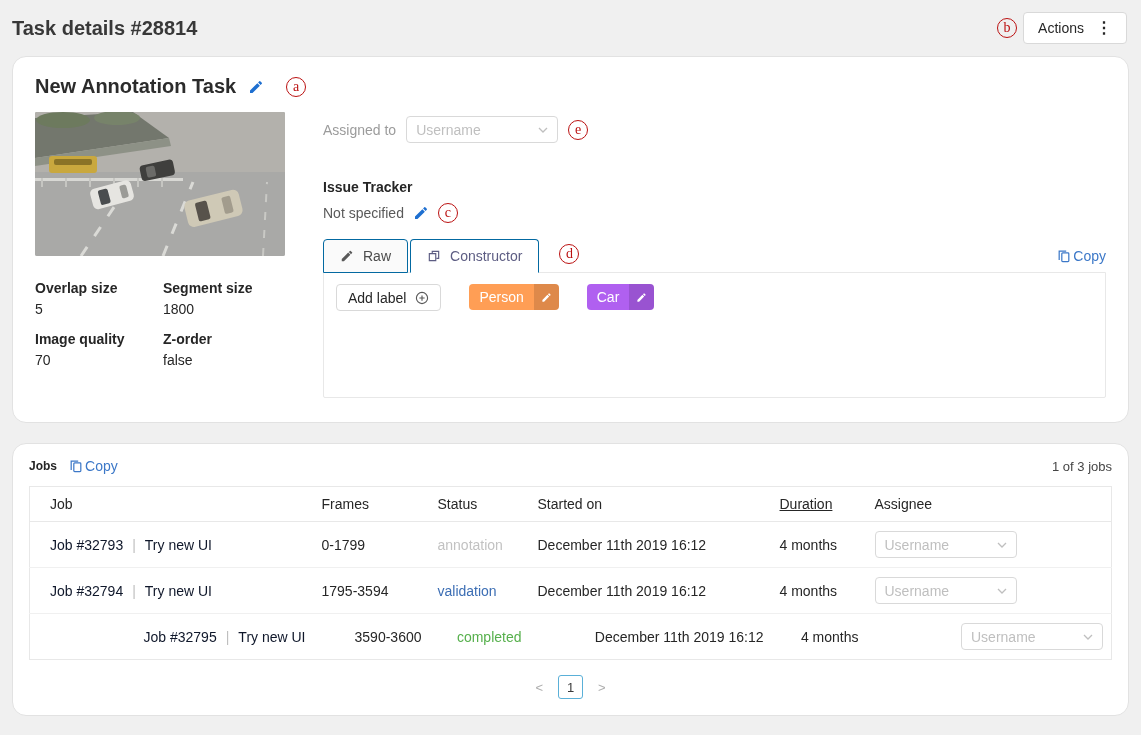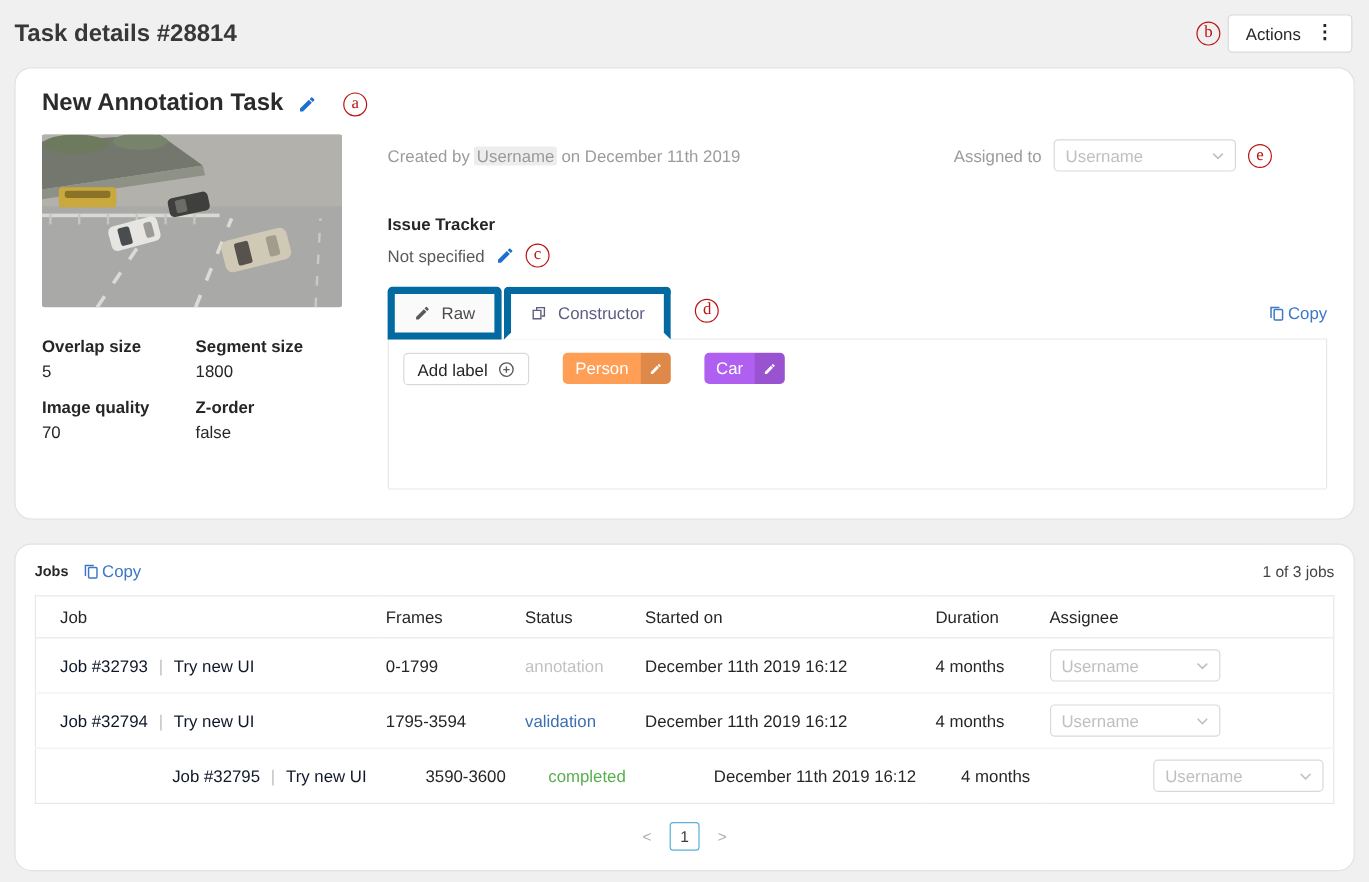--- a/index.html
+++ b/index.html
@@ -66,21 +66,21 @@
   .select-assignee-top { width:152px; }
   .select-table { width:142px; }
 
   .issue-label { margin-top:36px; font-weight:bold; color:#262626; }
   .issue-value-row { margin-top:8px; display:flex; align-items:center; gap:9px; color:#595959; }
 
   
   .tabs-row { margin-top:16px; display:flex; align-items:center; }
   .tab {
     display:inline-flex; align-items:center; gap:9px;
-    border:6px solid #0369a1; border-radius:4px 4px 0 0;
+    border:1px solid #0369a1; border-radius:4px 4px 0 0;
     padding:8px 16px; margin-right:2px; margin-bottom:-1px;
     background:#fafafa; color:#4c4c4c; cursor:pointer; position:relative; z-index:2;
   }
   .tab svg { width:14px; height:14px; }
   .tab.active { background:#fff; border-bottom-color:#fff; color:#5d5d83; }
   .tabs-row .callout { margin-left:18px; margin-bottom:4px; }
   .tabs-spacer { flex:1; }
   .copy-link { display:inline-flex; align-items:center; gap:2px; color:#3c78c8; cursor:pointer; text-decoration:none; }
   .copy-link svg { width:14px; height:14px; }
 
@@ -112,21 +112,21 @@
 
   table.jobs-table { width:100%; border-collapse:collapse; border:1px solid #e8e8e8; font-size:14px; table-layout:fixed; }
   .jobs-table th {
     text-align:left; font-weight:400; color:#262626;
     padding:9px 8px; border-bottom:1px solid #e8e8e8; background:#fff;
   }
   .jobs-table td { padding:9px 8px; border-bottom:1px solid #f0f0f0; vertical-align:middle; color:#262626; }
   .jobs-table tr:last-child td { border-bottom:none;text-align:right; }
   .jobs-table th:first-child, .jobs-table td:first-child { padding-left:20px; }
   .col-job{width:284px;} .col-frames{width:116px;} .col-status{width:100px;}
-  .col-started{width:242px;} .col-duration{width:95px;} .col-assignee{width:auto;}
+  .col-started{width:242px;} .col-duration{width:95px;text-decoration:underline;} .col-assignee{width:auto;}
   .job-link { color:#0f172a; text-decoration:none; cursor:pointer; }
   .sep { color:#bfbfbf; margin:0 9px; }
   .status-text { font-size:14px; }
 
   .pagination { display:flex; justify-content:center; align-items:center; gap:15px; margin-top:15px; color:#adadad; font-size:13px; }
   .page-arrow { cursor:pointer; user-select:none; }
   .page-num {
     min-width:25px; height:24px; display:inline-flex; align-items:center; justify-content:center;
     border:1px solid #5ab0d8; border-radius:3px; color:#3b3b3b; background:#fff; cursor:pointer;
   }
@@ -217,25 +217,20 @@
           <div>
             <div class="meta-label">Z-order</div>
             <div class="meta-value">false</div>
           </div>
         </div>
       </div>
 
       <div class="task-right">
 
         <div class="created-row">
-          <span>
-            <span>Created by</span>
-            <span class="created-user">Username</span>
-            <span>on December 11th 2019</span>
-          </span>
           <span class="assigned">
             <span>Assigned to</span>
             <span class="select select-assignee-top">
               <span>Username</span>
               <span class="chev">
                 <svg width="10" height="10" viewBox="0 0 10 10">
                     <path d="M1 3l4 4 4-4" fill="none" stroke="#bfbfbf" stroke-width="1.3"></path>
                   </svg>
               </span>
             </span>

